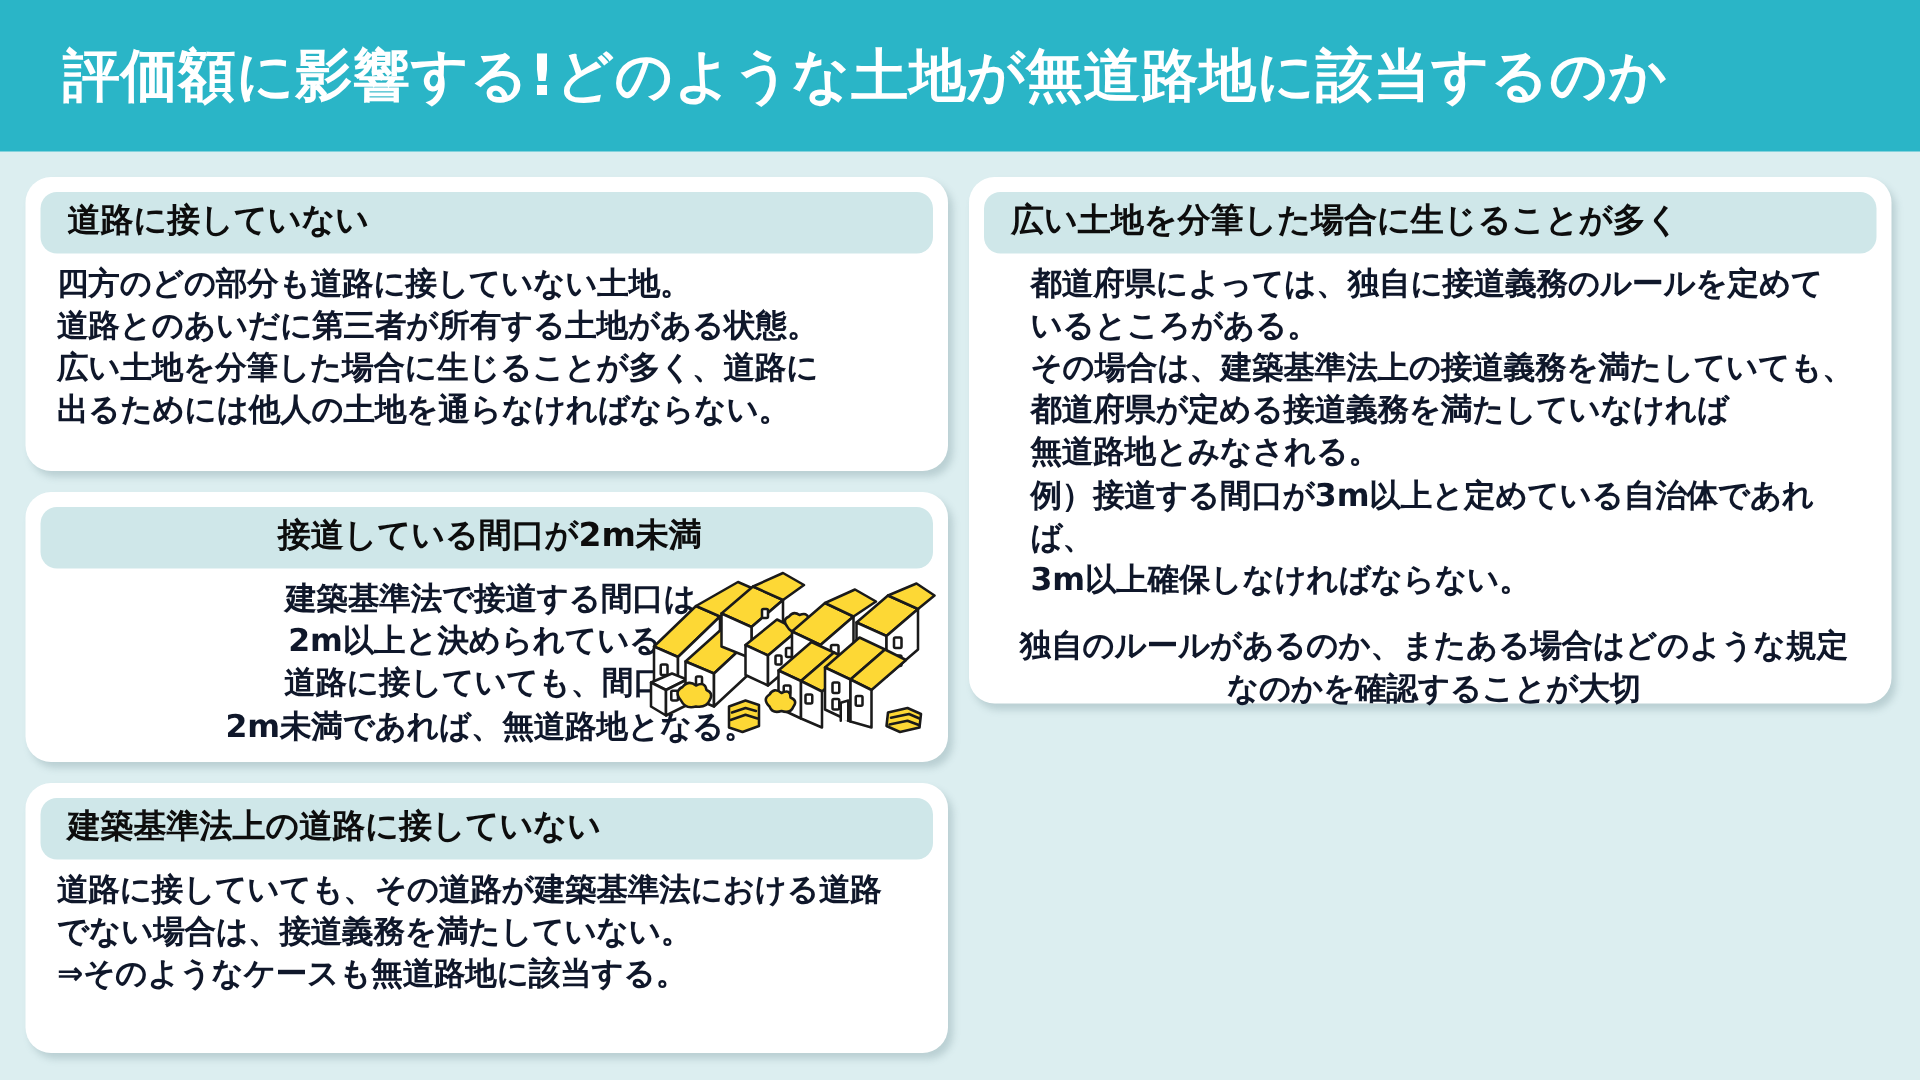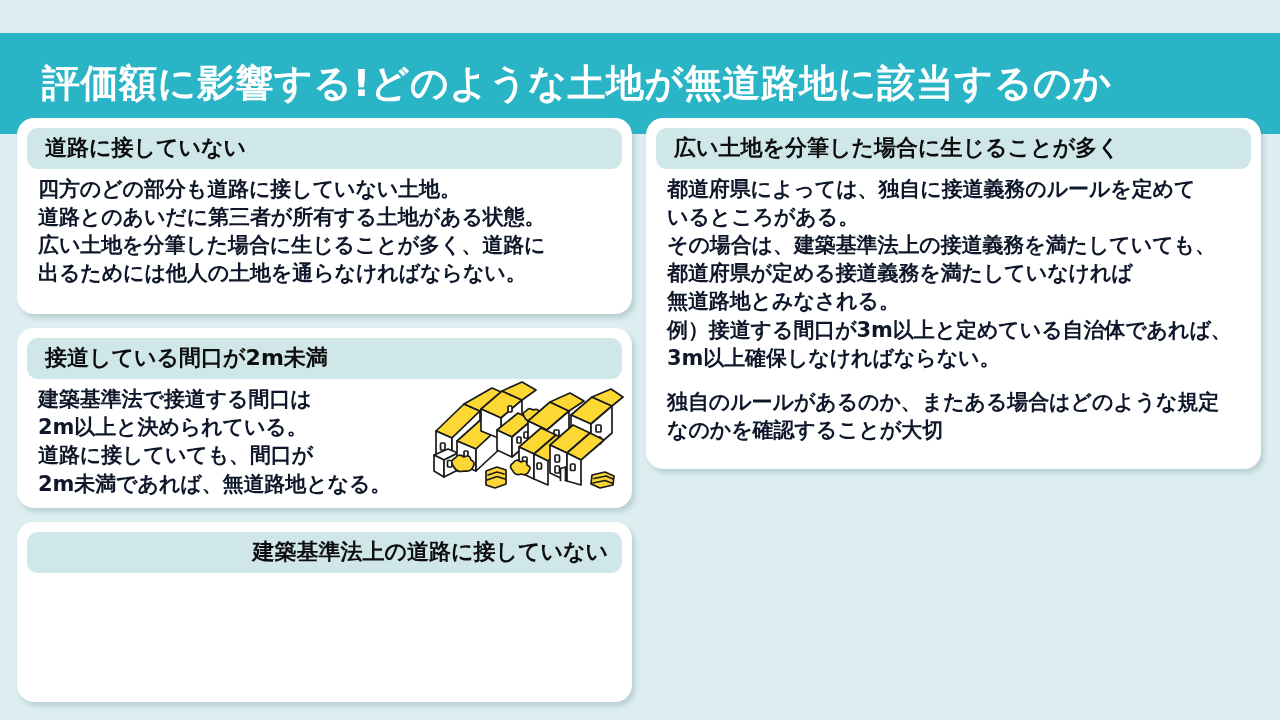--- a/index.html
+++ b/index.html
@@ -27,21 +27,20 @@
     position: absolute;
     left: 0;
     top: 0;
     width: 1280px;
     height: 101px;
     background: #2ab5c7;
     display: flex;
     align-items: center;
     box-sizing: border-box;
     padding-left: 42px;
-    margin-top: 33px;
   }
   #title-text {
     color: #ffffff;
     font-size: 38px;
     font-weight: bold;
     letter-spacing: 0.5px;
     line-height: 1.05;
     white-space: nowrap;
   }
 
@@ -101,22 +100,22 @@
     color: #0f172a;
     line-height: 1.345;
     letter-spacing: -0.1px;
   }
   .card-body p + p.para-gap {
     margin-top: 16px;
   }
 
   
   #card-no-road      { height: 200px; }
-  #card-frontage-2m  { height: 180px; }
-  #card-bsl-road     { height: 183px; text-align: right; }
+  #card-frontage-2m  { height: 180px; text-align: center; }
+  #card-bsl-road     { height: 183px; }
 
   
   #card-alley-width  { height: 226px; }
   #card-prefecture   { height: 351px; }
 
   
   #houses-illustration {
     position: absolute;
     right: -2px;
     top: -4px;
@@ -239,40 +238,45 @@
               <path d="M169,108 l12,-2.5 l8,3" fill="none"></path>
             </g>
           </svg>
         </div>
       </div>
 
       <div class="card" id="card-bsl-road">
         <div class="card-header">
           <div class="card-header-text">建築基準法上の道路に接していない</div>
         </div>
+        <div class="card-body">
+          <p style="white-space: pre-line;">道路に接していても、その道路が建築基準法における道路
+でない場合は、接道義務を満たしていない。
+⇒そのようなケースも無道路地に該当する。</p>
+        </div>
       </div>
 
     </div>
 
     <div class="column">
 
 
       <div class="card" id="card-prefecture">
         <div class="card-header">
           <div class="card-header-text">広い土地を分筆した場合に生じることが多く</div>
         </div>
         <div class="card-body">
-          <p style="white-space: pre-line;">都道府県によっては、独自に接道義務のルールを定めて
+          <p style="white-space: pre-line; margin-left: 20px;">都道府県によっては、独自に接道義務のルールを定めて
 いるところがある。
 その場合は、建築基準法上の接道義務を満たしていても、
 都道府県が定める接道義務を満たしていなければ
 無道路地とみなされる。
 例）接道する間口が3m以上と定めている自治体であれば、
 3m以上確保しなければならない。</p>
-          <p class="para-gap" style="white-space: pre-line;">独自のルールがあるのか、またある場合はどのような規定
+          <p class="para-gap" style="white-space: pre-line; text-align: center;">独自のルールがあるのか、またある場合はどのような規定
 なのかを確認することが大切</p>
         </div>
       </div>
 
     </div>
 
   </div>
 </div>
 
 </body></html>

